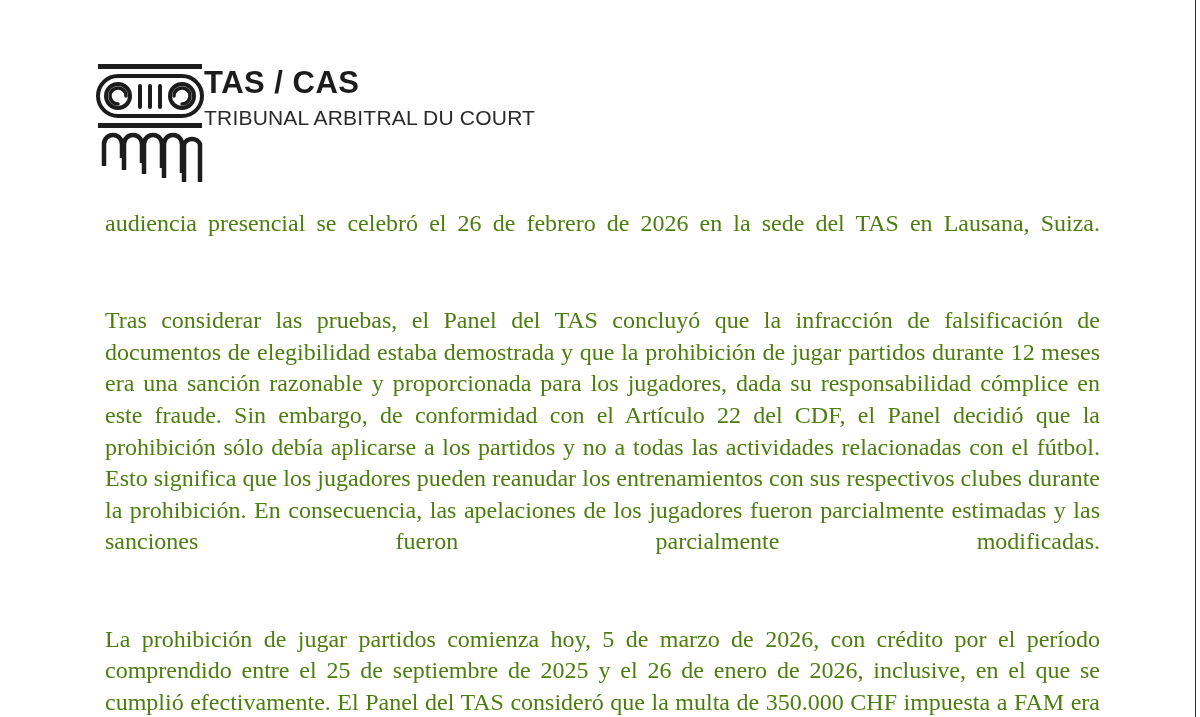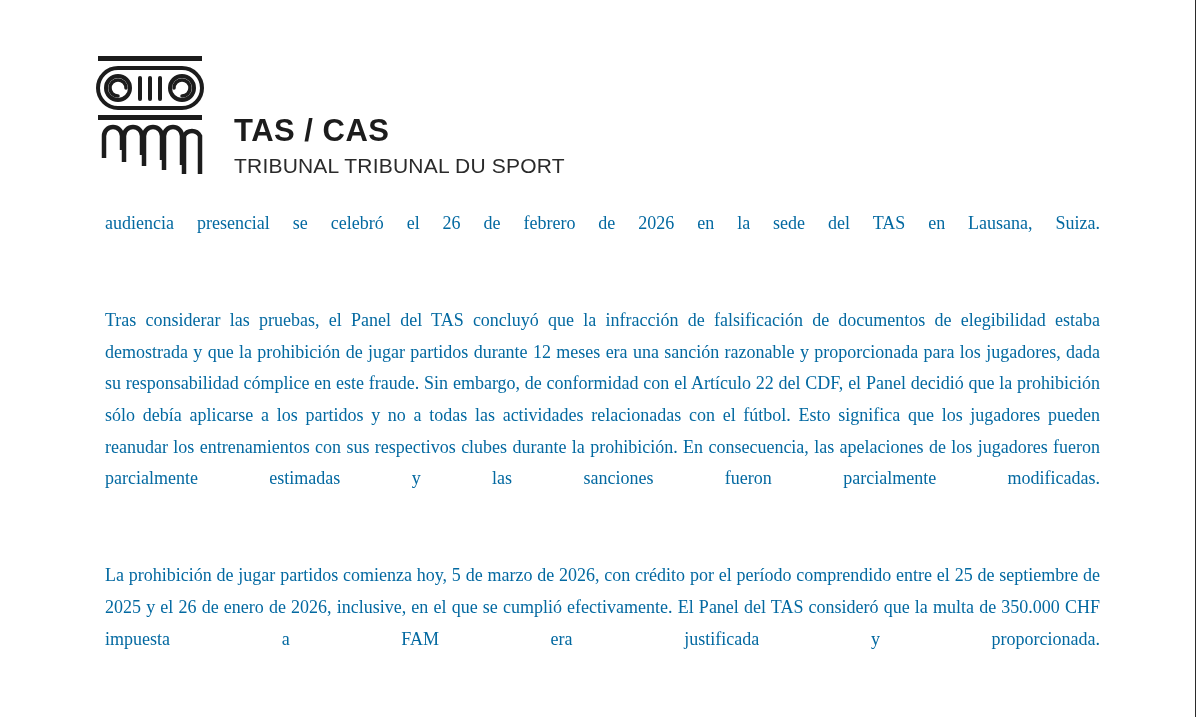--- a/index.html
+++ b/index.html
@@ -25,24 +25,23 @@
     left: 1195px;
     width: 1px;
     height: 717px;
     background: #2b2b2b;
   }
 
   
   .letterhead {
     position: absolute;
     left: 96px;
-    top: 54px;
+    top: 62px;
     display: flex;
-    align-items: flex-end;
-    gap: 30px;
+    align-items: flex-start;
   }
 
   .logo-mark {
     width: 108px;
     height: 124px;
     flex: 0 0 auto;
     display: block;
   }
 
   .letterhead-text {
@@ -74,23 +73,23 @@
   
   .body-copy {
     position: absolute;
     left: 105px;
     top: 208px;
     width: 995px;
   }
 
   .para {
     font-family: "Liberation Serif", "DejaVu Serif", serif;
-    font-size: 18px;
+    font-size: 24px;
     line-height: 31.6px;
-    color: #0369a1;
+    color: #4d7c0f;
     text-align: justify;
     text-justify: inter-word;
     margin: 0;
     -webkit-font-smoothing: antialiased;
   }
 
   .para + .para {
     margin-top: 34px;
   }
 
@@ -130,21 +129,21 @@
 
       <path d="M8 104 L8 82 a9 9 0 0 1 18 0 L26 96" fill="none" stroke="#1c1c1c" stroke-width="4.5" stroke-linecap="butt"></path>
       <path d="M28 108 L28 82 a9 9 0 0 1 18 0 L46 101" fill="none" stroke="#1c1c1c" stroke-width="4.5" stroke-linecap="butt"></path>
       <path d="M48 112 L48 82 a9 9 0 0 1 18 0 L66 106" fill="none" stroke="#1c1c1c" stroke-width="4.5" stroke-linecap="butt"></path>
       <path d="M68 116 L68 82 a9 9 0 0 1 18 0 L86 111" fill="none" stroke="#1c1c1c" stroke-width="4.5" stroke-linecap="butt"></path>
       <path d="M88 120 L88 82 a9 9 0 0 1 16 0 L104 120" fill="none" stroke="#1c1c1c" stroke-width="4.5" stroke-linecap="butt"></path>
     </svg>
 
     <div class="letterhead-text">
       <div class="org-abbr">TAS / CAS</div>
-      <div class="org-line">TRIBUNAL TRIBUNAL DU SPORT</div>
+      <div class="org-line">TRIBUNAL ARBITRAL DU COURT</div>
     </div>
 
   </div>
 
   <div class="body-copy">
     <p class="para">audiencia presencial se celebró el 26 de febrero de 2026 en la sede del TAS en Lausana, Suiza.</p>
     <p class="para">Tras considerar las pruebas, el Panel del TAS concluyó que la infracción de falsificación de documentos de elegibilidad estaba demostrada y que la prohibición de jugar partidos durante 12 meses era una sanción razonable y proporcionada para los jugadores, dada su responsabilidad cómplice en este fraude. Sin embargo, de conformidad con el Artículo 22 del CDF, el Panel decidió que la prohibición sólo debía aplicarse a los partidos y no a todas las actividades relacionadas con el fútbol. Esto significa que los jugadores pueden reanudar los entrenamientos con sus respectivos clubes durante la prohibición. En consecuencia, las apelaciones de los jugadores fueron parcialmente estimadas y las sanciones fueron parcialmente modificadas.</p>
     <p class="para">La prohibición de jugar partidos comienza hoy, 5 de marzo de 2026, con crédito por el período comprendido entre el 25 de septiembre de 2025 y el 26 de enero de 2026, inclusive, en el que se cumplió efectivamente. El Panel del TAS consideró que la multa de 350.000 CHF impuesta a FAM era justificada y proporcionada.</p>
   </div>
 

